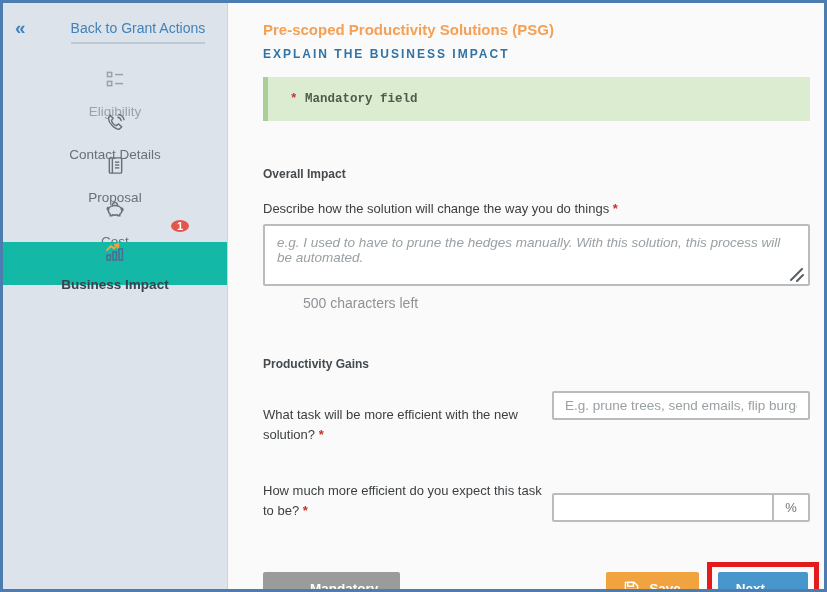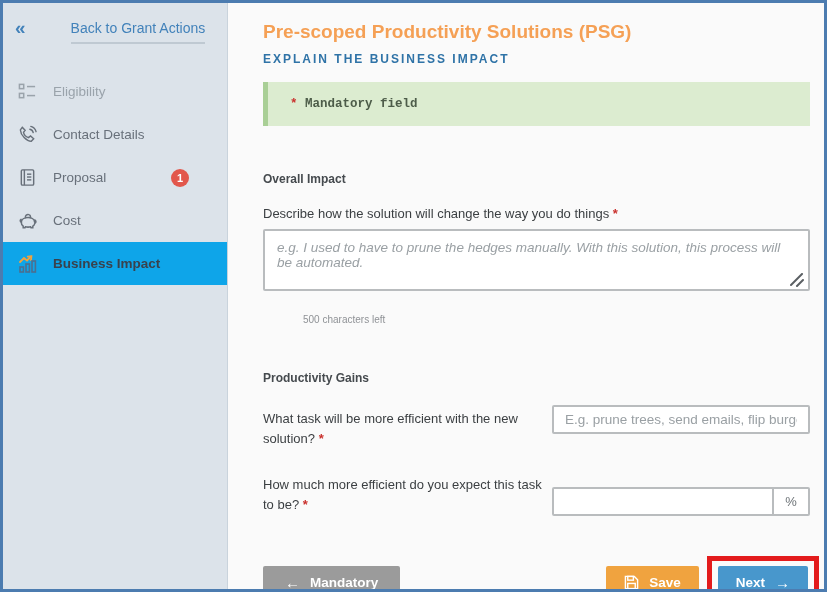--- a/index.html
+++ b/index.html
@@ -34,43 +34,44 @@
     border-bottom:2px solid #bfc9d2;
     margin-left:36px;
   }
   .menu { margin-top:16px; display:flex; flex-direction:column; }
   .menu-item {
     height:43px;
     display:flex; align-items:center; gap:15px;
     padding:0 14px;
     font-size:13.5px; color:#68707a;
     cursor:pointer;
+    flex-direction:column;
   }
   .menu-item .icn { width:21px; height:21px; display:flex; align-items:center; justify-content:center; }
   .menu-item.disabled { color:#9aa3ab; }
   .menu-item.active {
-    background:#0ea5e9;
+    background:#14b8a6;
     color:#39424d; font-weight:bold;
   }
   .badge {
     margin-left:auto; margin-right:24px;
     min-width:18px; height:18px; border-radius:50%;
     background:#e2574c; color:#ffffff;
     font-size:11px; font-weight:bold;
     display:flex; align-items:center; justify-content:center;
   }
 
   
   .main {
     flex:1; background:#fafafa;
     padding:18px 14px 0 35px;
     display:flex; flex-direction:column;
   }
   .program {
-    color:#f5a055; font-size:19px; font-weight:bold;
+    color:#f5a055; font-size:15px; font-weight:bold;
   }
   .page-title {
     margin-top:9px;
     color:#2f73a7; font-size:12px; font-weight:bold; letter-spacing:2px;
   }
   .banner {
     margin-top:16px;
     background:#dcecd0;
     border-left:5px solid #a9cf96;
     padding:15px 22px;
@@ -91,28 +92,29 @@
     width:100%; height:62px;
     border:2px solid #b9bcbe; border-radius:2px;
     background:#ffffff;
     resize:none; outline:none;
     padding:9px 12px;
     font-family:"Liberation Sans","DejaVu Sans",sans-serif;
     font-size:13.5px; color:#3b3f42;
   }
   .textarea-wrap textarea::placeholder { color:#9aa0a4; font-style:italic; }
   .resize-handle { position:absolute; right:6px; bottom:8px; }
-  .chars-left { margin-top:19px; font-size:10px; color:#8f9296;padding-left:40px; }
+  .chars-left { margin-top:5px; font-size:14px; color:#8f9296;padding-left:40px; }
 
   .qrow { display:flex; margin-top:20px; align-items:flex-start; }
   .qrow + .qrow { margin-top:22px;align-items:flex-end; }
   .qlabel {
     width:289px; flex:0 0 289px;
     font-size:13px; color:#3b3f42; line-height:1.55;
     padding-top:4px;
+    margin-top:10px;
   }
   .qinput-wrap { flex:1; }
   .qinput {
     width:100%; height:29px;
     border:2px solid #b9bcbe; border-radius:2px;
     background:#ffffff; outline:none;
     padding:0 11px;
     font-family:"Liberation Sans","DejaVu Sans",sans-serif;
     font-size:13.5px; color:#3b3f42;
   }

